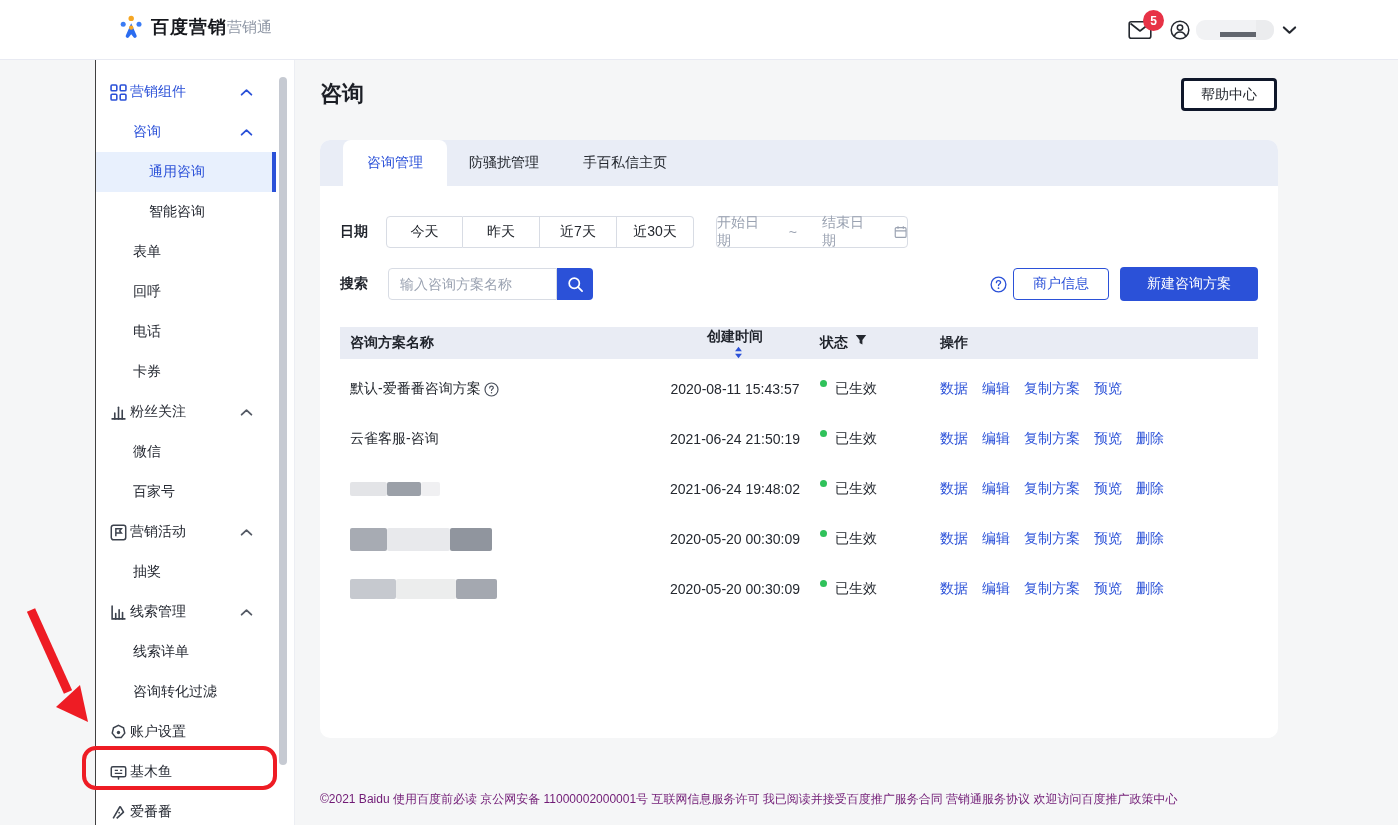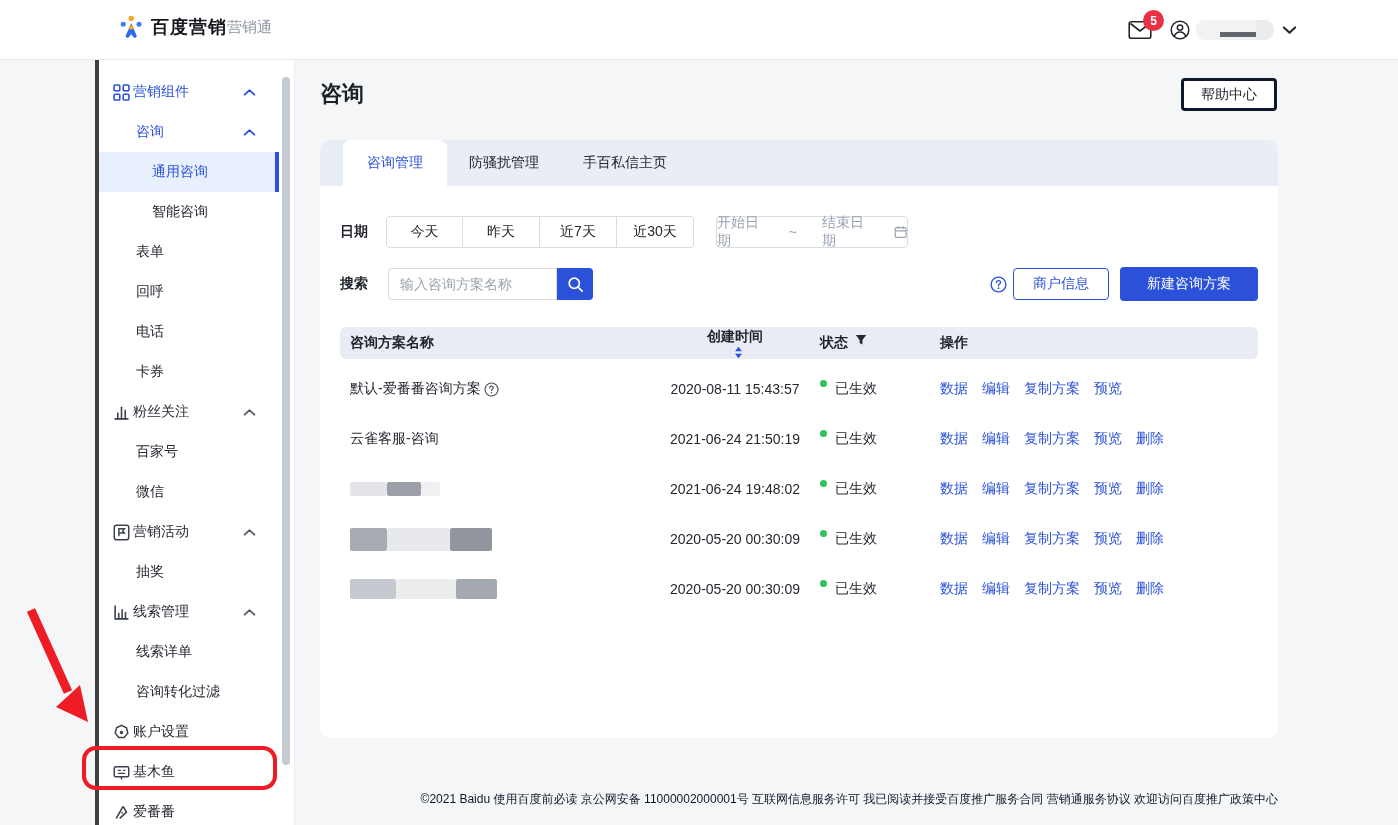--- a/index.html
+++ b/index.html
@@ -17,21 +17,21 @@
   .mail-wrap { position:relative; width:24px; height:20px; margin-right:18px; }
   .badge { position:absolute; right:-12px; top:-10px; min-width:21px; height:21px; border-radius:11px;
            background:#e73246; color:#fff; font-size:12px; font-weight:700; display:flex;
            align-items:center; justify-content:center; }
   .redacted-name { position:relative; width:78px; height:20px; border-radius:9px; background:#f1f2f4;
                    margin:0 8px 0 6px; overflow:hidden; }
   .redacted-name .bar { position:absolute; left:24px; top:12px; width:36px; height:5px; background:#62666e; }
   .redacted-name .cap { position:absolute; right:0; top:0; width:18px; height:20px; background:#ebecee; border-radius:0 9px 9px 0; }
   
   .sidebar { position:absolute; left:95px; top:60px; width:200px; height:765px; background:#fff;
-             border-left:4px solid #404040; border-right:1px solid #eceef3; }
+             border-left:1px solid #404040; border-right:1px solid #eceef3; }
   .menu { padding-top:12px; }
   .mi { position:relative; height:40px; display:flex; align-items:center; width:180px; cursor:pointer; }
   .mi .ic { position:absolute; left:14px; width:17px; height:17px; display:flex; align-items:center; }
   .mi .lbl { font-size:14px; color:#262a33; }
   .mi.lv1 .lbl { margin-left:34px; font-weight:500; }
   .mi.lv2 .lbl { margin-left:37px; }
   .mi.lv3 .lbl { margin-left:53px; }
   .mi .chev { position:absolute; right:23px; top:16px; }
   .mi.blue .lbl { color:#2b51d8; }
   .mi.sel { background:#e8f0fd; border-right:4px solid #2b51d8; }
@@ -71,34 +71,34 @@
                 display:flex; align-items:center; justify-content:center; cursor:pointer; }
   .row-actions { position:absolute; right:0; top:0; height:32px; display:flex; align-items:center; }
   .btn-outline { height:32px; padding:0 19px; background:#fff; border:1px solid #2b51d8; border-radius:4px;
                  color:#2b51d8; font-size:14px; font-weight:500; display:flex; align-items:center;
                  margin-left:6px; cursor:pointer; }
   .btn-primary { height:34px; padding:0 27px; background:#2b51d8; border:none; border-radius:4px;
                  color:#fff; font-size:14px; font-weight:500; display:flex; align-items:center;
                  margin-left:11px; cursor:pointer; }
   
   .tbl { margin-top:27px; }
-  .thead { height:32px; background:#e9ecf4; border-radius:6px; display:flex; align-items:center;
+  .thead { height:32px; background:#e9ecf4; border-radius:0; display:flex; align-items:center;
            font-weight:700; color:#1f232b; }
   #tbody { padding-top:5px; }
   .trow { height:50px; display:flex; align-items:center; color:#24282f; }
   .c-name { width:310px; padding-left:10px; display:flex; align-items:center; }
   .c-time { width:170px; display:flex; align-items:center;flex-direction:column; }
   .c-status { width:120px; display:flex; align-items:flex-start; }
   .c-ops { flex:1; display:flex; align-items:center; }
   .dot { width:7px; height:7px; border-radius:50%; background:#2fc25b; margin-right:8px; }
   .oplink { color:#2b51d8; margin-right:14px; cursor:pointer; text-decoration:none; }
   .redact { height:15px; border-radius:2px; display:inline-block; }
   
-  .footer { position:absolute; left:24px; top:731px; width:958px; text-align:right; font-size:12px;
-            color:#0f172a; }
+  .footer { position:absolute; left:24px; top:731px; width:958px; text-align:left; font-size:12px;
+            color:#701a75; }
   
   .anno-box { position:absolute; left:82px; top:746px; width:195px; height:44px; border:4px solid #ee1c24;
               border-radius:14px; z-index:9; pointer-events:none; }
   .anno-arrow { position:absolute; left:0; top:0; z-index:9; pointer-events:none; }
 </style>
 </head>
 <body>
 
 <svg width="0" height="0" style="position:absolute" aria-hidden="true">
 <defs>
@@ -287,26 +287,26 @@
             <use href="#i-bars"></use>
           </svg>
         </span>
     <span class="lbl">粉丝关注</span>
     <svg class="chev" width="13" height="9" viewBox="0 0 12 8" style="color: rgb(85, 91, 102);">
           <use href="#i-chev-up"></use>
         </svg>
   </div>
       <div class="mi lv2">
 
+    <span class="lbl">微信</span>
+
+  </div>
+      <div class="mi lv2">
+
     <span class="lbl">百家号</span>
-
-  </div>
-      <div class="mi lv2">
-
-    <span class="lbl">微信</span>
 
   </div>
       <div class="mi lv1">
     <span class="ic" style="color: rgb(60, 66, 77);">
           <svg width="17" height="17">
             <use href="#i-flag"></use>
           </svg>
         </span>
     <span class="lbl">营销活动</span>
     <svg class="chev" width="13" height="9" viewBox="0 0 12 8" style="color: rgb(85, 91, 102);">

